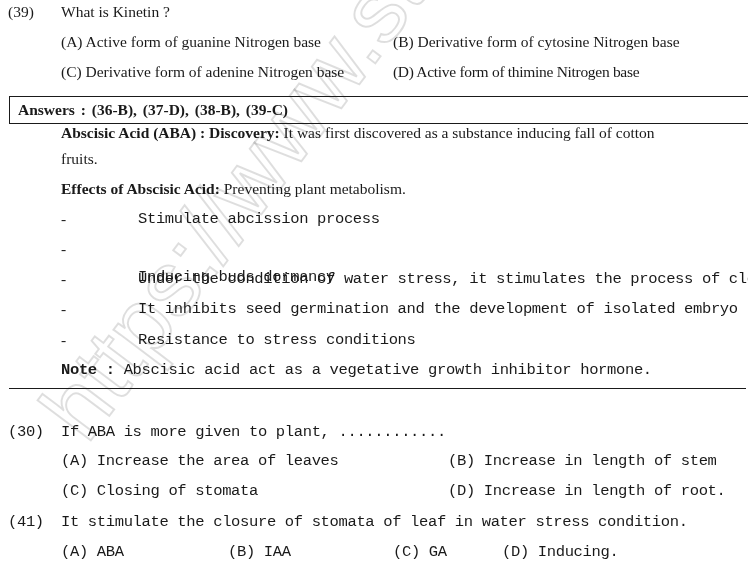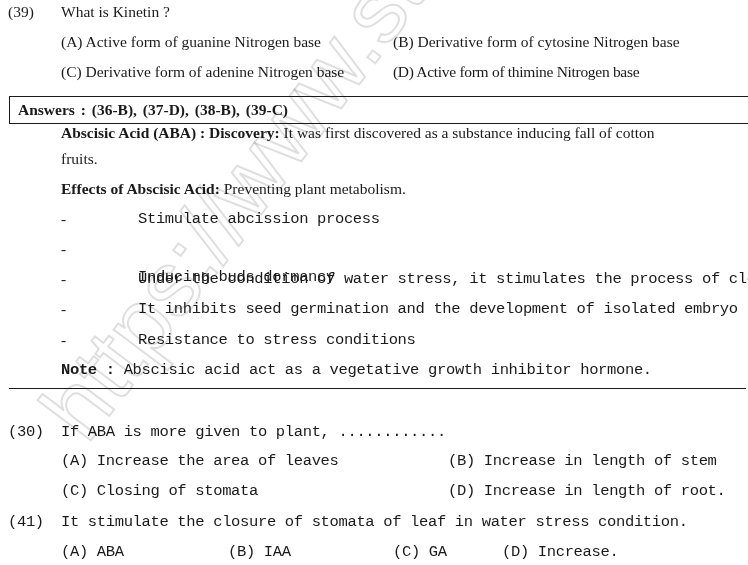--- a/index.html
+++ b/index.html
@@ -91,14 +91,14 @@
   <span class="abs condensed" style="left:61px; top:482px;">(C) Closing of stomata</span>
   <span class="abs condensed" style="left:448px; top:482px;">(D) Increase in length of root.</span>
 </div>
 
 <div>
   <span class="abs qnum condensed" style="top:513px;">(41)</span>
   <span class="abs qtext condensed" style="top:513px;">It stimulate the closure of stomata of leaf in water stress condition.</span>
   <span class="abs condensed" style="left:61px; top:543px;">(A) ABA</span>
   <span class="abs condensed" style="left:228px; top:543px;">(B) IAA</span>
   <span class="abs condensed" style="left:393px; top:543px;text-align:center;">(C) GA</span>
-  <span class="abs condensed" style="left:502px; top:543px;">(D) Increase.</span>
+  <span class="abs condensed" style="left:502px; top:543px;">(D) Inducing.</span>
 </div>
 
 </body></html>

